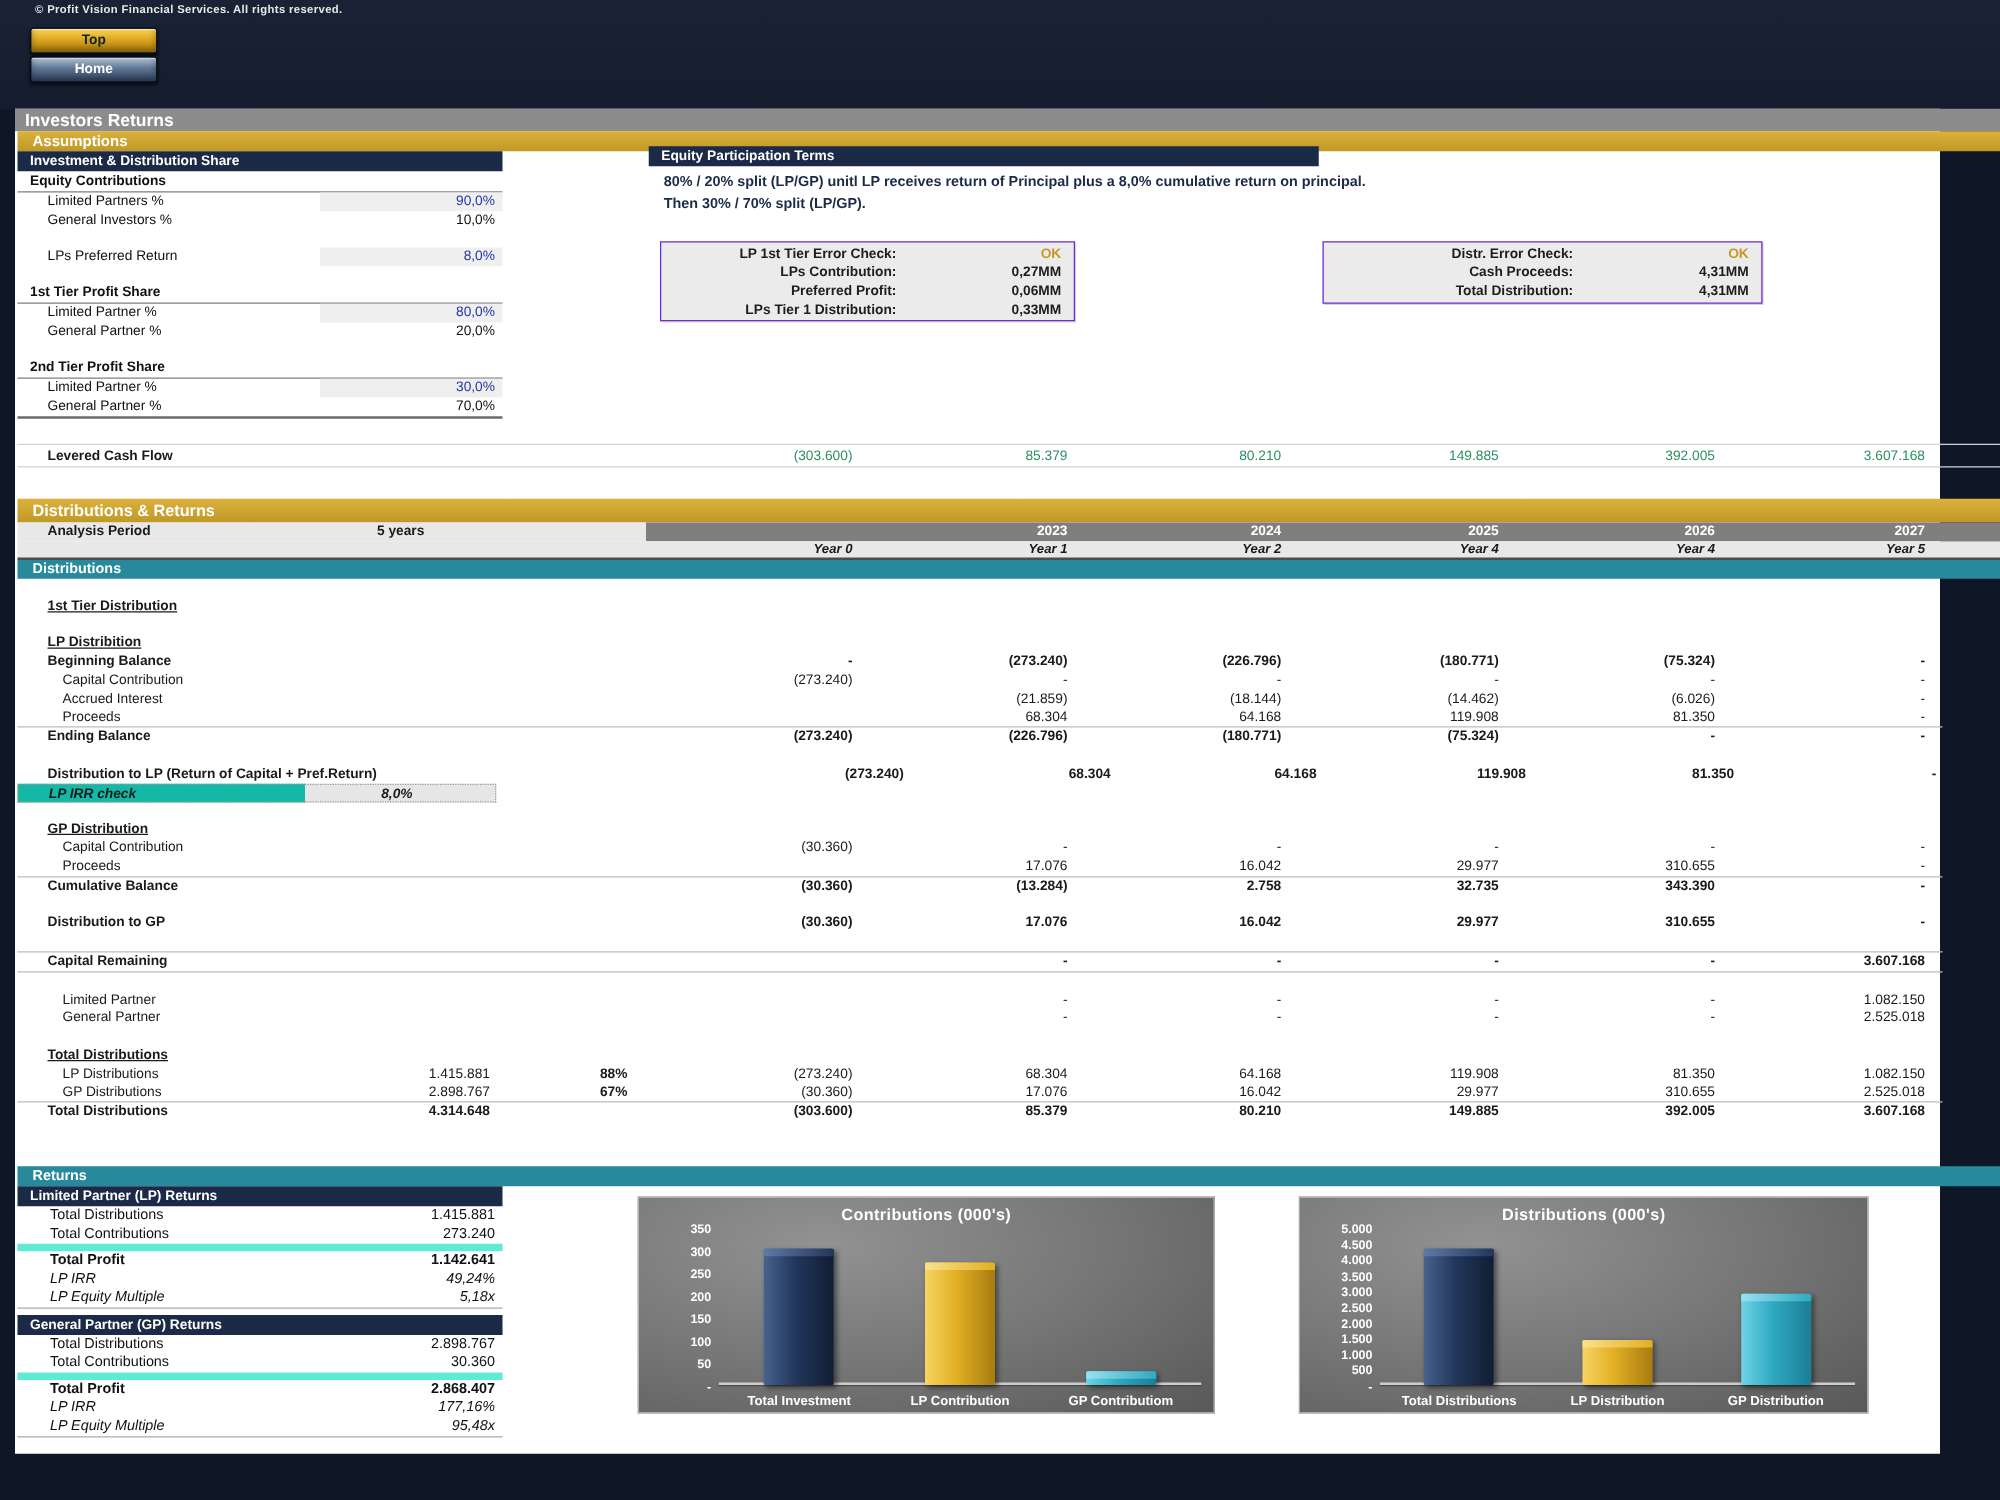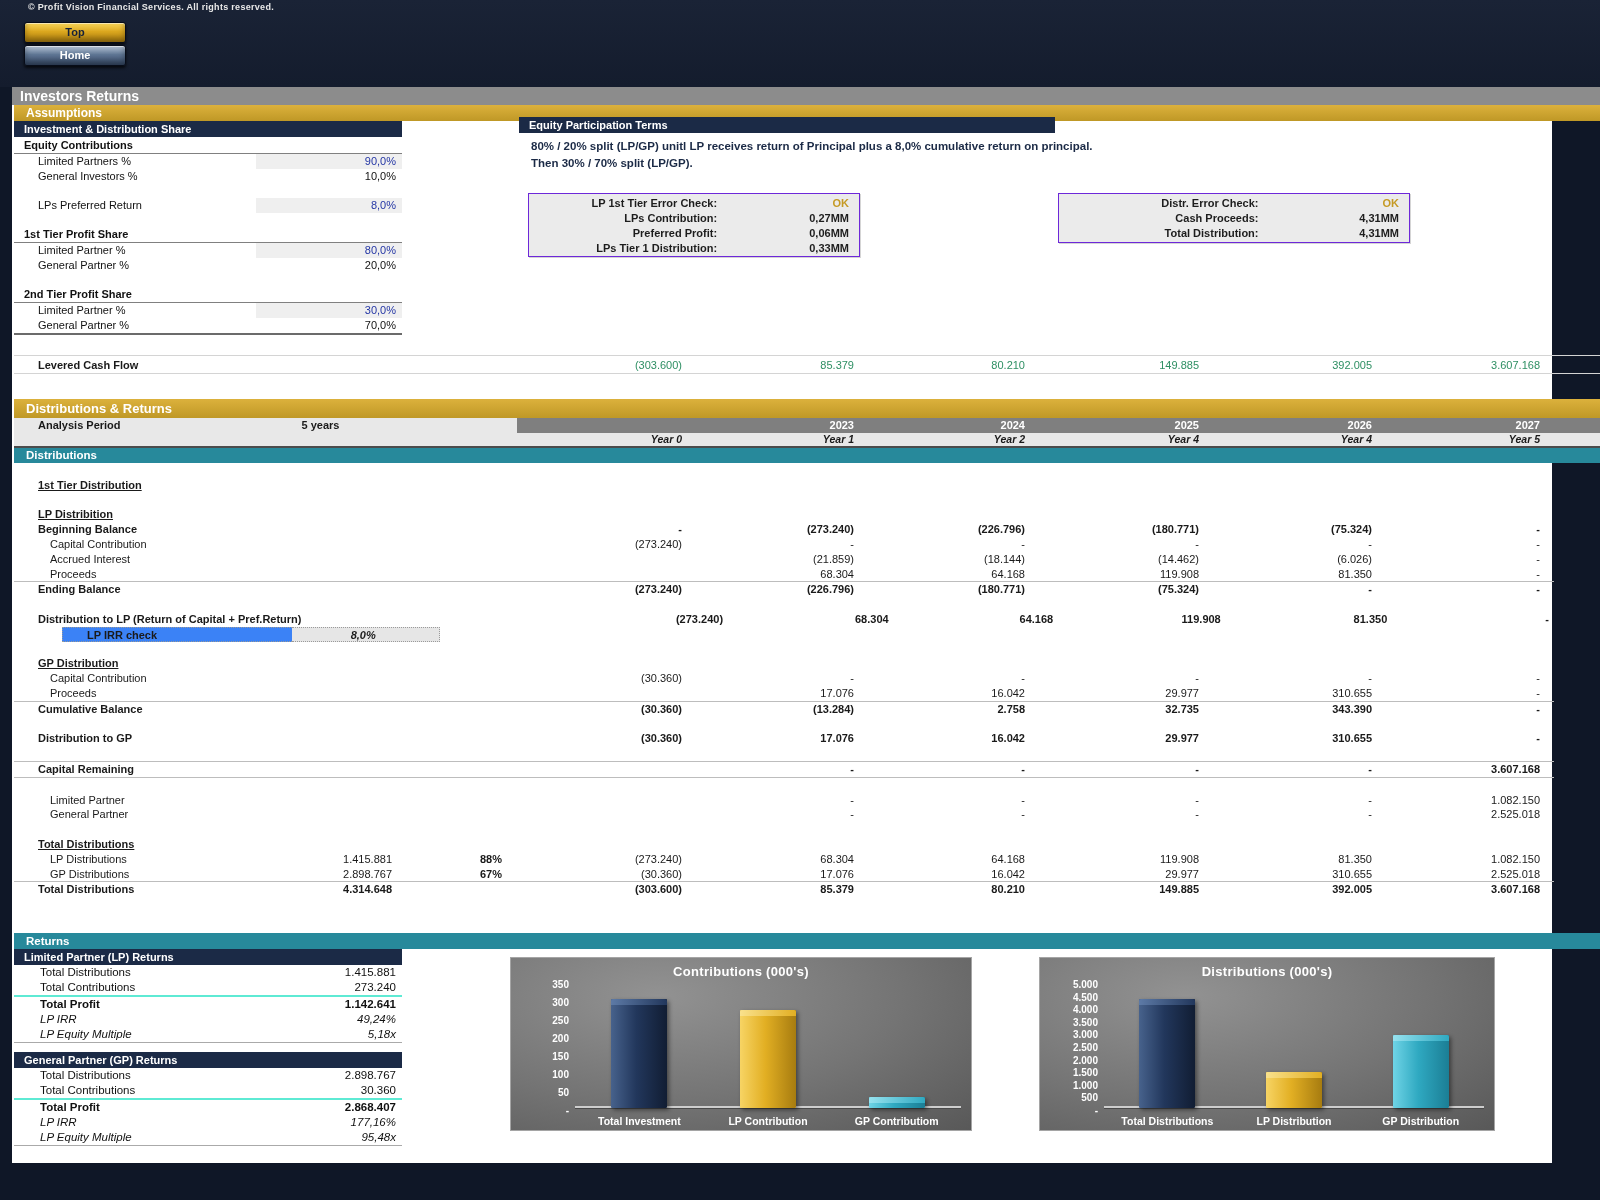--- a/index.html
+++ b/index.html
@@ -42,21 +42,21 @@
   .ind .tlabel{padding-left:36px;}
   .tc{text-align:right;padding-right:5px;box-sizing:border-box;white-space:nowrap;}
   .w0{width:153px;}.w1{width:110px;font-weight:bold;}.w2{width:180px;}.w3{width:172px;}.w4{width:171px;}.w5{width:174px;}.w6{width:173px;}.w7{width:168px;}
   .b{font-weight:bold;}
   .lb .tlabel{font-weight:bold;}
   .it{font-style:italic;}
   .bt{border-top:1px solid #bdbdbd;}
   .bb{border-bottom:1px solid #bdbdbd;}
   .sec .tlabel{font-weight:bold;text-decoration:underline;}
   .green .tc{color:#2e8f63;}
-  .irr .tlabel{background:#3b82f6;border:1px dotted #9a9a9a;border-right:none;font-weight:bold;margin-left:48px;}
+  .irr .tlabel{background:#14b8a6;border:1px dotted #9a9a9a;border-right:none;font-style:italic;font-weight:bold;}
   .irr .w0{background:#e6e6e6;border:1px dotted #9a9a9a;border-left:none;text-align:center;font-weight:bold;font-style:italic;}
   #levered{position:absolute;left:14px;right:0;top:355px;height:19px;border-top:1px solid #d4d4d4;border-bottom:1px solid #d4d4d4;padding-top:1px;box-sizing:border-box;}
   #levered .trow{height:17px;line-height:17px;}
   
   #drbar{position:absolute;left:14px;right:0;top:399px;height:19px;background:linear-gradient(#dcb13c,#bf9826);color:#fff;font-weight:bold;font-size:13px;line-height:19px;padding-left:12px;box-sizing:border-box;}
   #analysis{position:absolute;left:14px;right:0;top:418px;height:15px;background:linear-gradient(90deg,#e8e8e8 0,#e8e8e8 503px,#7f7f7f 503px);}
   #analysis .tlabel{font-weight:bold;}
   #analysis .dark{color:#fff;font-weight:bold;}
   #analysis .center{text-align:center;font-weight:bold;padding-right:0;}
   #yearlabels{position:absolute;left:14px;right:0;top:433px;height:13px;background:#e8e8e8;border-bottom:2px solid #4c4c4c;}
@@ -67,21 +67,21 @@
   
   #retbar{position:absolute;left:14px;right:0;top:933px;height:16px;background:#27899b;color:#fff;font-weight:bold;font-size:11.5px;line-height:16px;padding-left:12px;box-sizing:border-box;}
   .rpanel{position:absolute;left:14px;width:388px;}
   #lppanel{top:949px;}
   #gppanel{top:1052px;}
   .r-body{border-bottom:1px solid #aaa;}
   .r-row{display:flex;height:15px;line-height:15px;font-size:11.5px;color:#111;}
   .r-row .lbl{flex:1;padding-left:26px;}
   .r-row .val{width:150px;text-align:right;padding-right:6px;}
   .r-row.b{font-weight:bold;}
-  .r-row.bt{border-top:2px solid #5eead4;gap:44px;}
+  .r-row.bt{border-top:6px solid #5eead4;gap:44px;}
   .r-row.it{font-style:italic;}
   
   .chart{position:absolute;top:957px;height:174px;background:radial-gradient(ellipse at 32% 22%,#929292,#747474 55%,#585858 100%);border:1px solid #a5a5a5;box-sizing:border-box;}
   #chart0{left:510px;width:462px;}
   #chart1{left:1039px;width:456px;}
   .c-title{position:absolute;top:6px;left:0;right:0;text-align:center;color:#fff;font-weight:bold;font-size:13px;letter-spacing:.3px;}
   .tick{position:absolute;left:2px;width:56px;text-align:right;color:#fff;font-weight:bold;font-size:10px;transform:translateY(-50%);}
   .axis{position:absolute;left:64px;right:10px;bottom:22px;height:2px;background:#cdcdcd;box-shadow:0 1px 0 #4a4a4a;}
   .bar{position:absolute;width:56px;border-radius:1px;box-shadow:2px 2px 4px rgba(0,0,0,.45);}
   .cap{position:absolute;top:0;left:0;right:0;height:6px;border-radius:2px 2px 0 0;}

